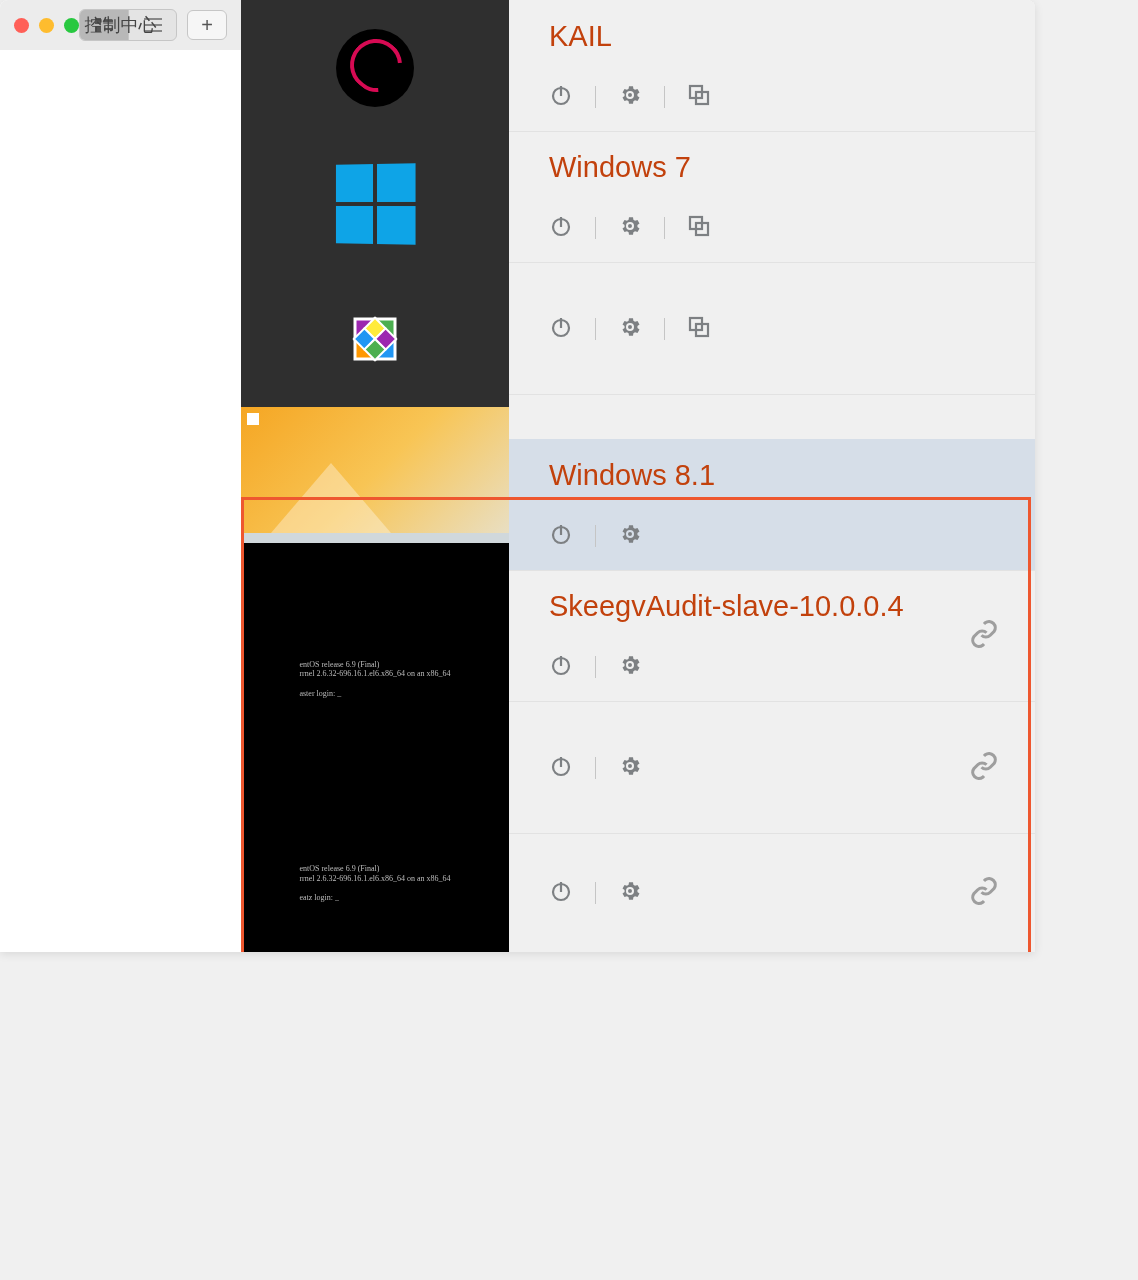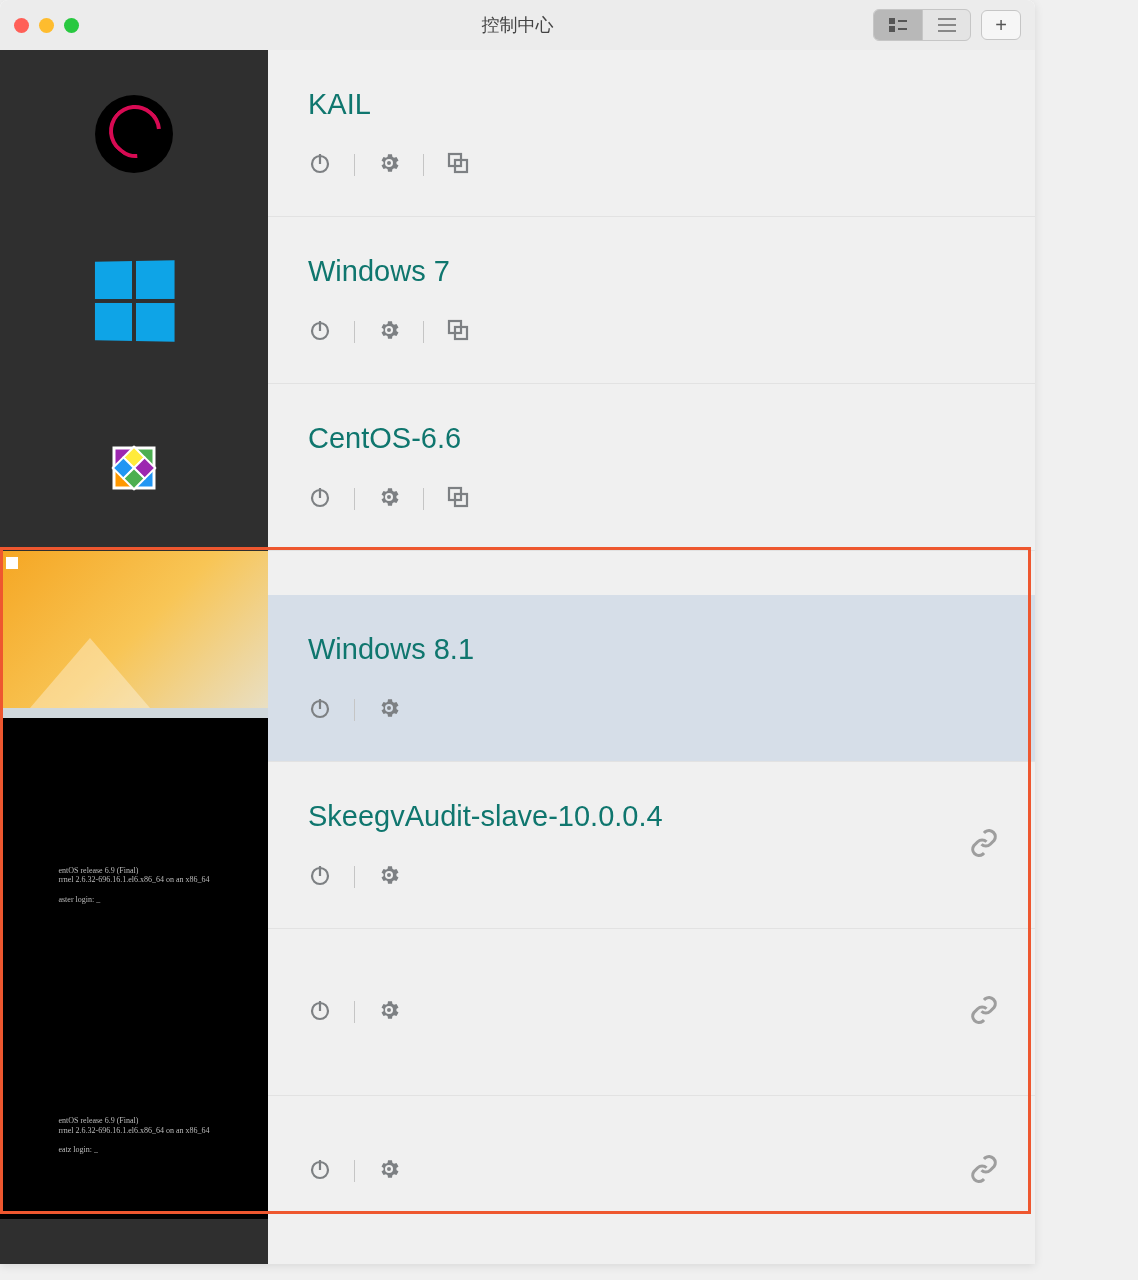--- a/index.html
+++ b/index.html
@@ -5,26 +5,26 @@
 * { box-sizing: border-box; margin: 0; padding: 0; }
 body {
   font-family: -apple-system, BlinkMacSystemFont, "Helvetica Neue", "PingFang SC", sans-serif;
   background: #f0f0f0;
   width: 1138px;
   height: 1280px;
   overflow: hidden;
 }
 .window {
   width: 1035px;
-  height: 1264px;
+  height: 952px;
   margin: 0;
   background: #fff;
   border-radius: 8px 8px 0 0;
   display: flex;
-  flex-direction: column;
+  flex-direction: row;
   overflow: hidden;
   box-shadow: 0 2px 10px rgba(0,0,0,0.1);
 }
 .titlebar {
   height: 50px;
   background: #ececec;
   display: flex;
   align-items: center;
   padding: 0 14px;
   position: relative;
@@ -142,21 +142,21 @@
   padding: 0 40px;
   display: flex;
   flex-direction: column;
   justify-content: center;
   position: relative;
   background: #f0f0f0;
 }
 .vm-row.selected { background: #d6dee8; outline: 3px solid #e74c3c; outline-offset: -1px; margin-top: 44px; }
 .vm-name {
   font-size: 29px;
-  color: #0f766e;
+  color: #c2410c;
   margin-bottom: 30px;
   font-weight: 400;
 }
 .vm-actions {
   display: flex;
   align-items: center;
   gap: 22px;
   color: #8a8f93;
 }
 .divider {
@@ -333,21 +333,20 @@
               </svg></span>
           <span class="divider"></span>
           <span class="act-icon"><svg width="24" height="24" viewBox="0 0 24 24" fill="none" stroke="#7d8083" stroke-width="2.2">
                 <rect x="3" y="3" width="12" height="12"></rect>
                 <rect x="9" y="9" width="12" height="12"></rect>
               </svg></span>
         </div>
       </div>
 
       <div class="vm-row">
-        <div class="vm-name">CentOS-6.6</div>
         <div class="vm-actions">
           <span class="act-icon"><svg width="24" height="24" viewBox="0 0 24 24" fill="none" stroke="#7d8083" stroke-width="2.2">
                 <circle cx="12" cy="13" r="8"></circle>
                 <line x1="12" y1="3" x2="12" y2="13"></line>
               </svg></span>
           <span class="divider"></span>
           <span class="act-icon"><svg width="24" height="24" viewBox="0 0 24 24" fill="#7d8083">
                 <path d="M12,8a4,4 0 1,0 0,8a4,4 0 1,0 0,-8M12,10a2,2 0 1,1 0,4a2,2 0 1,1 0,-4M19.4,13l2.1,1.6l-2,3.5l-2.5-0.8c-0.5,0.4-1,0.7-1.6,0.9l-0.4,2.6h-4l-0.4-2.6c-0.6-0.2-1.1-0.5-1.6-0.9l-2.5,0.8l-2-3.5L6.6,13c0-0.3-0.1-0.7-0.1-1s0-0.7,0.1-1L4.5,9.4l2-3.5l2.5,0.8c0.5-0.4,1-0.7,1.6-0.9L11,3.2h4l0.4,2.6c0.6,0.2,1.1,0.5,1.6,0.9l2.5-0.8l2,3.5L19.4,11c0,0.3,0.1,0.7,0.1,1S19.5,12.7,19.4,13z"></path>
               </svg></span>
           <span class="divider"></span>

